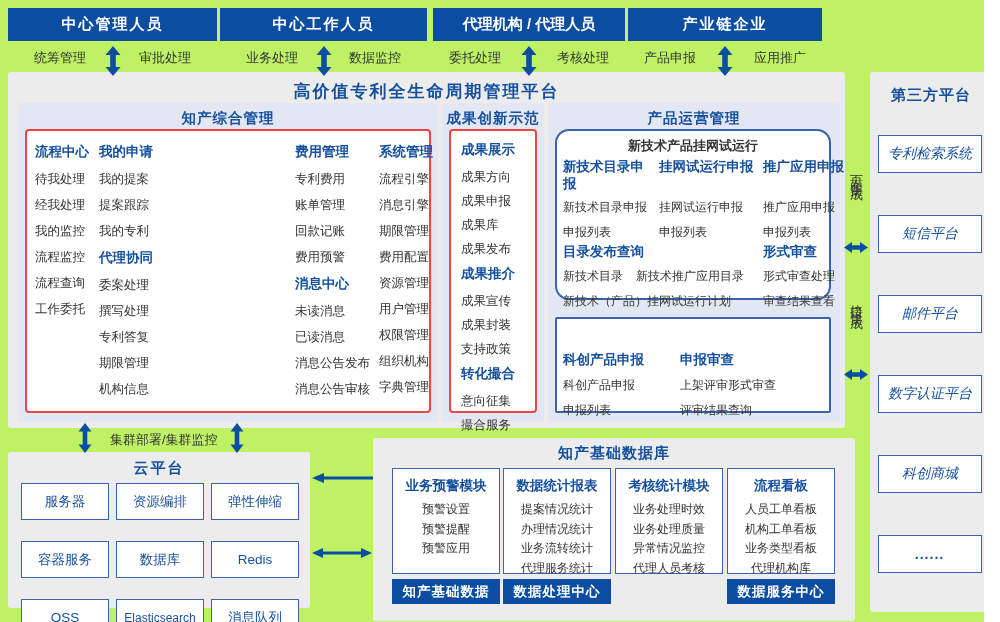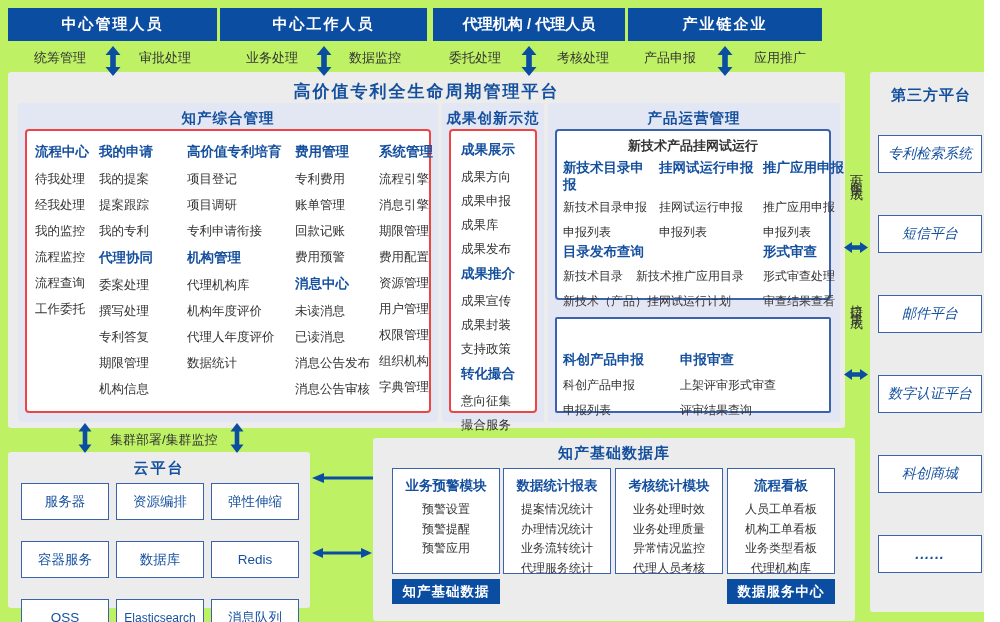--- a/index.html
+++ b/index.html
@@ -27,21 +27,21 @@
   .sec-prod { left:540px; width:292px; }
 
   .ip-col { position:absolute; top:12px; }
   .grp-h { font-size:13.5px; font-weight:bold; color:#15509f; margin-bottom:10px; white-space:nowrap; }
   .grp-h.mt { margin-top:3px; }
   .grp-i { font-size:12.5px; color:#333; margin-bottom:9px; white-space:nowrap; }
 
   .achv-col { position:absolute; left:10px; top:10px; }
   .achv-col .grp-i { margin-bottom:7px; }
 
-  .pbox1 { position:absolute; left:7px; right:9px; top:26px; height:171px; background:#fff; border:2px solid #3a62ad; border-radius:4px; }
+  .pbox1 { position:absolute; left:7px; right:9px; top:26px; height:171px; background:#fff; border:2px solid #3a62ad; border-radius:14px;font-family:Liberation Mono, monospace; }
   .pbox2 { position:absolute; left:7px; right:9px; top:214px; height:96px; background:#fff; border:2px solid #3a62ad; border-radius:2px; }
   .pbox-subtitle { text-align:center; margin-top:6px; font-size:13px; font-weight:bold; color:#333; }
   .pcol { position:absolute; top:28px; }
   .pcol .grp-h { line-height:17px; margin-bottom:0; white-space:normal; height:40px; }
   .pcol .grp-i { margin-bottom:8px; font-size:12px; }
   .pgrp { position:absolute; top:112px; }
   .pgrp .grp-h { margin-bottom:7px; }
   .pgrp .row { display:flex; gap:13px; }
   .pgrp .grp-i { font-size:12px; margin-bottom:8px; }
   .p2col { position:absolute; top:32px; }
@@ -145,31 +145,20 @@
           <div class="grp-h">我的申请</div>
           <div class="grp-i">我的提案</div>
           <div class="grp-i">提案跟踪</div>
           <div class="grp-i">我的专利</div>
           <div class="grp-h mt">代理协同</div>
           <div class="grp-i">委案处理</div>
           <div class="grp-i">撰写处理</div>
           <div class="grp-i">专利答复</div>
           <div class="grp-i">期限管理</div>
           <div class="grp-i">机构信息</div>
-        </div>
-        <div class="ip-col" style="left:160px;">
-          <div class="grp-h">高价值专利培育</div>
-          <div class="grp-i">项目登记</div>
-          <div class="grp-i">项目调研</div>
-          <div class="grp-i">专利申请衔接</div>
-          <div class="grp-h mt">机构管理</div>
-          <div class="grp-i">代理机构库</div>
-          <div class="grp-i">机构年度评价</div>
-          <div class="grp-i">代理人年度评价</div>
-          <div class="grp-i">数据统计</div>
         </div>
         <div class="ip-col" style="left:268px;">
           <div class="grp-h">费用管理</div>
           <div class="grp-i">专利费用</div>
           <div class="grp-i">账单管理</div>
           <div class="grp-i">回款记账</div>
           <div class="grp-i">费用预警</div>
           <div class="grp-h mt">消息中心</div>
           <div class="grp-i">未读消息</div>
           <div class="grp-i">已读消息</div>
@@ -336,16 +325,17 @@
     </div>
     <div class="dh-box dh-l3">
       <div class="dh-h">流程看板</div>
       <div class="dh-i">人员工单看板</div>
       <div class="dh-i">机构工单看板</div>
       <div class="dh-i">业务类型看板</div>
       <div class="dh-i">代理机构库</div>
     </div>
 
     <div class="dh-bar dh-l0">知产基础数据</div>
+    <div class="dh-bar dh-l1">数据处理中心</div>
     <div class="dh-bar dh-l3">数据服务中心</div>
   </div>
 
 </div>
 
 </body></html>

